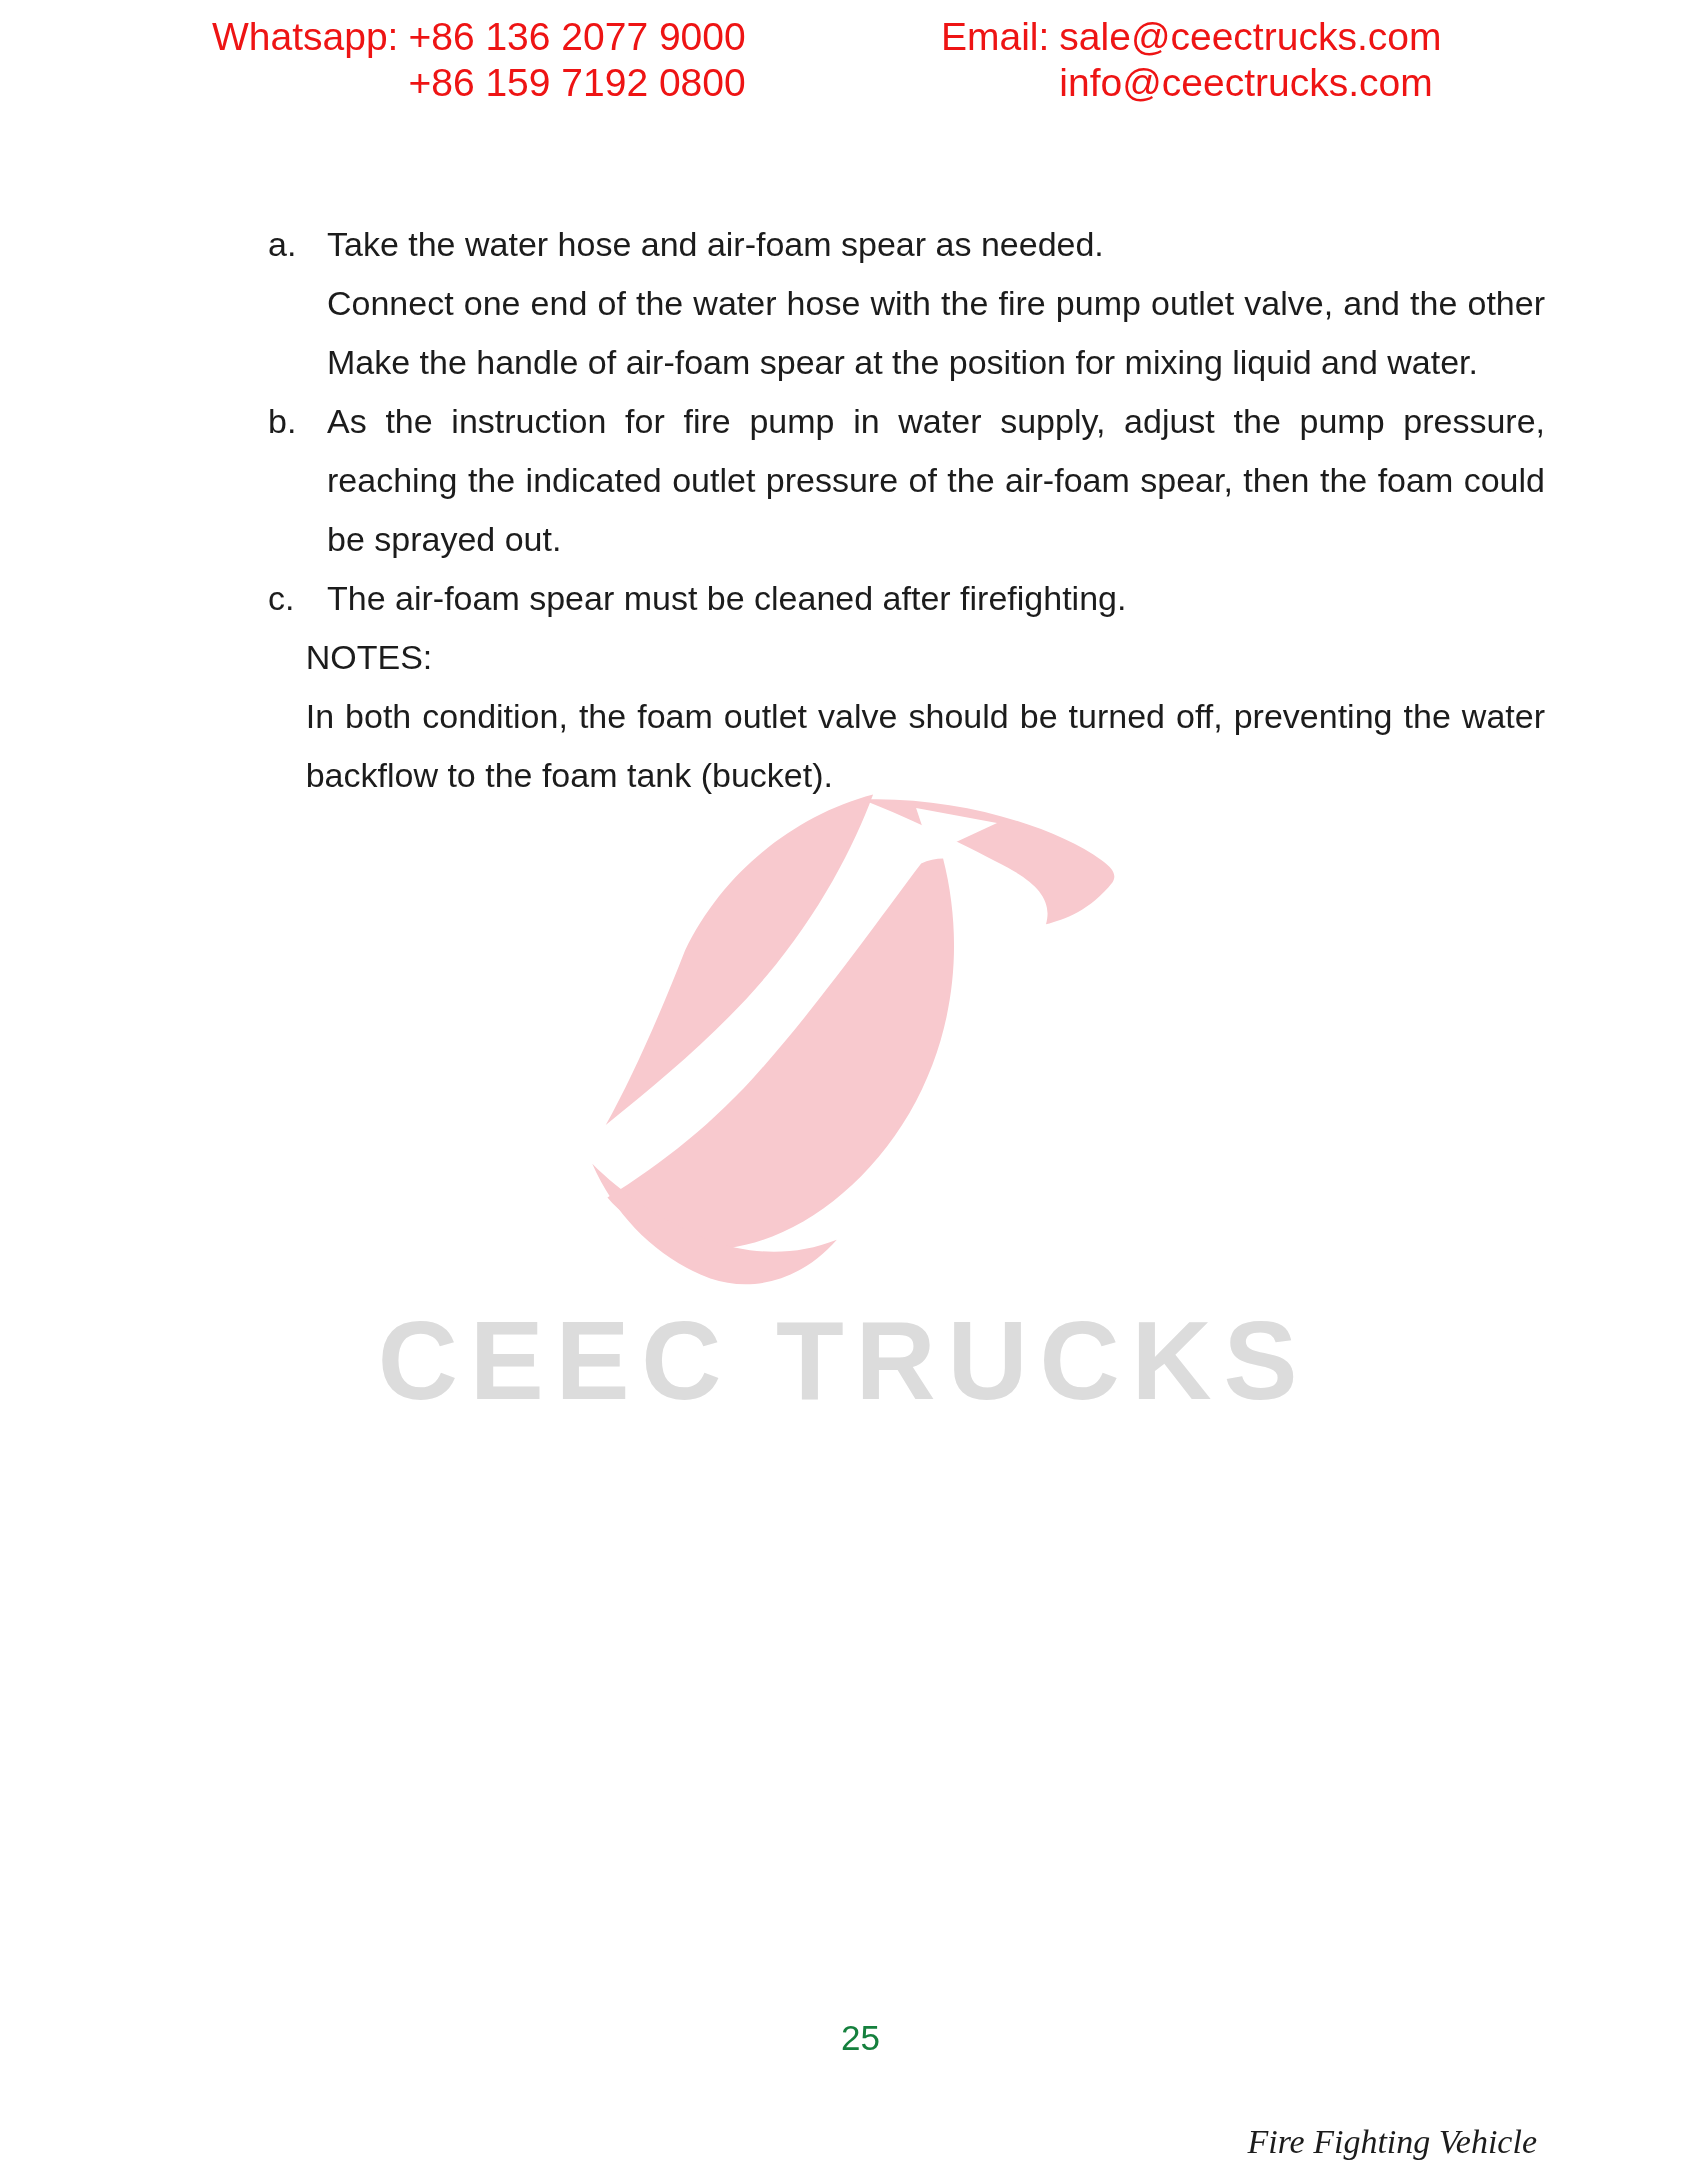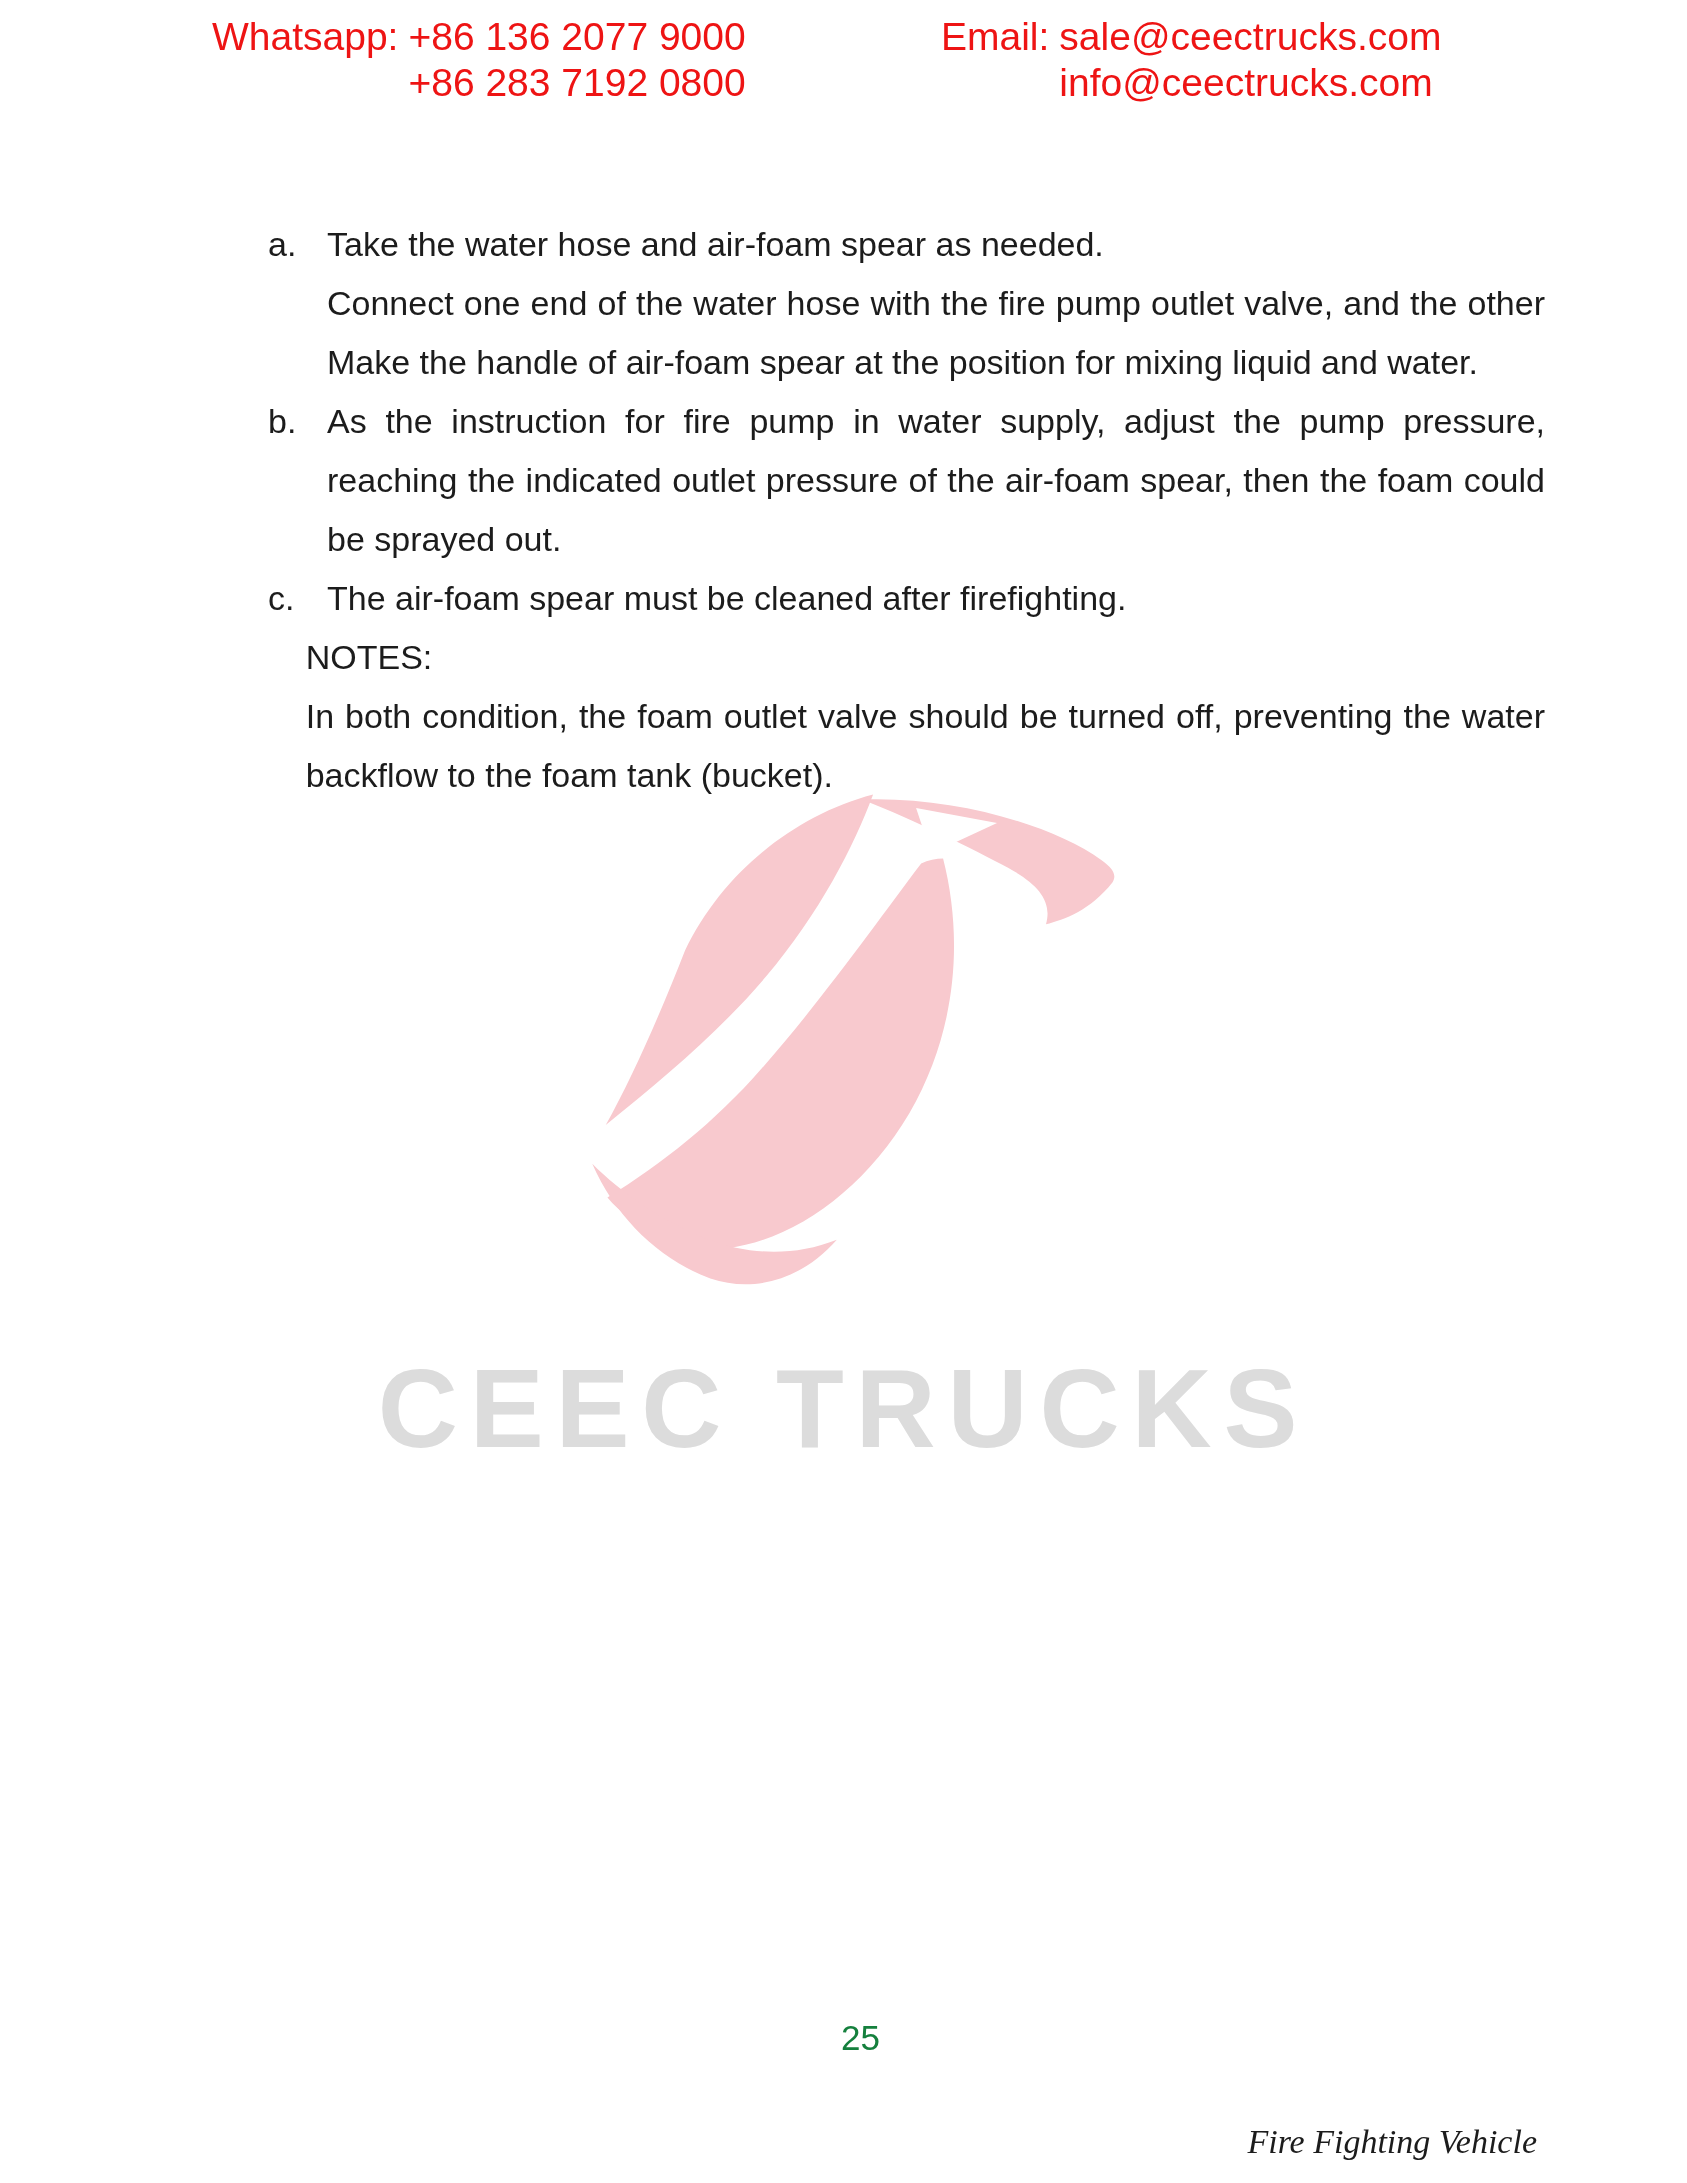--- a/index.html
+++ b/index.html
@@ -70,21 +70,20 @@
     left:0;
     right:0;
     top:1297px;
     text-align:center;
     font-size:111px;
     font-weight:bold;
     letter-spacing:11.8px;
     color:#dcdcdc;
     z-index:1;
     white-space:nowrap;
-    margin-top:48px;
   }
   
   .page-number{
     position:absolute;
     left:793px;
     top:2018px;
     width:135px;
     text-align:center;
     font-size:35px;
     color:#15803d;
@@ -102,21 +101,21 @@
 </style>
 </head>
 <body>
 
 <div class="page">
 
   <div class="hdr-block hdr-left">
     <span class="hdr-label">Whatsapp:</span>
     <span class="hdr-col">
       <span>+86 136 2077 9000</span>
-      <span>+86 283 7192 0800</span>
+      <span>+86 159 7192 0800</span>
     </span>
   </div>
   <div class="hdr-block hdr-right">
     <span class="hdr-label">Email:</span>
     <span class="hdr-col">
       <span>sale@ceectrucks.com</span>
       <span>info@ceectrucks.com</span>
     </span>
   </div>
 

